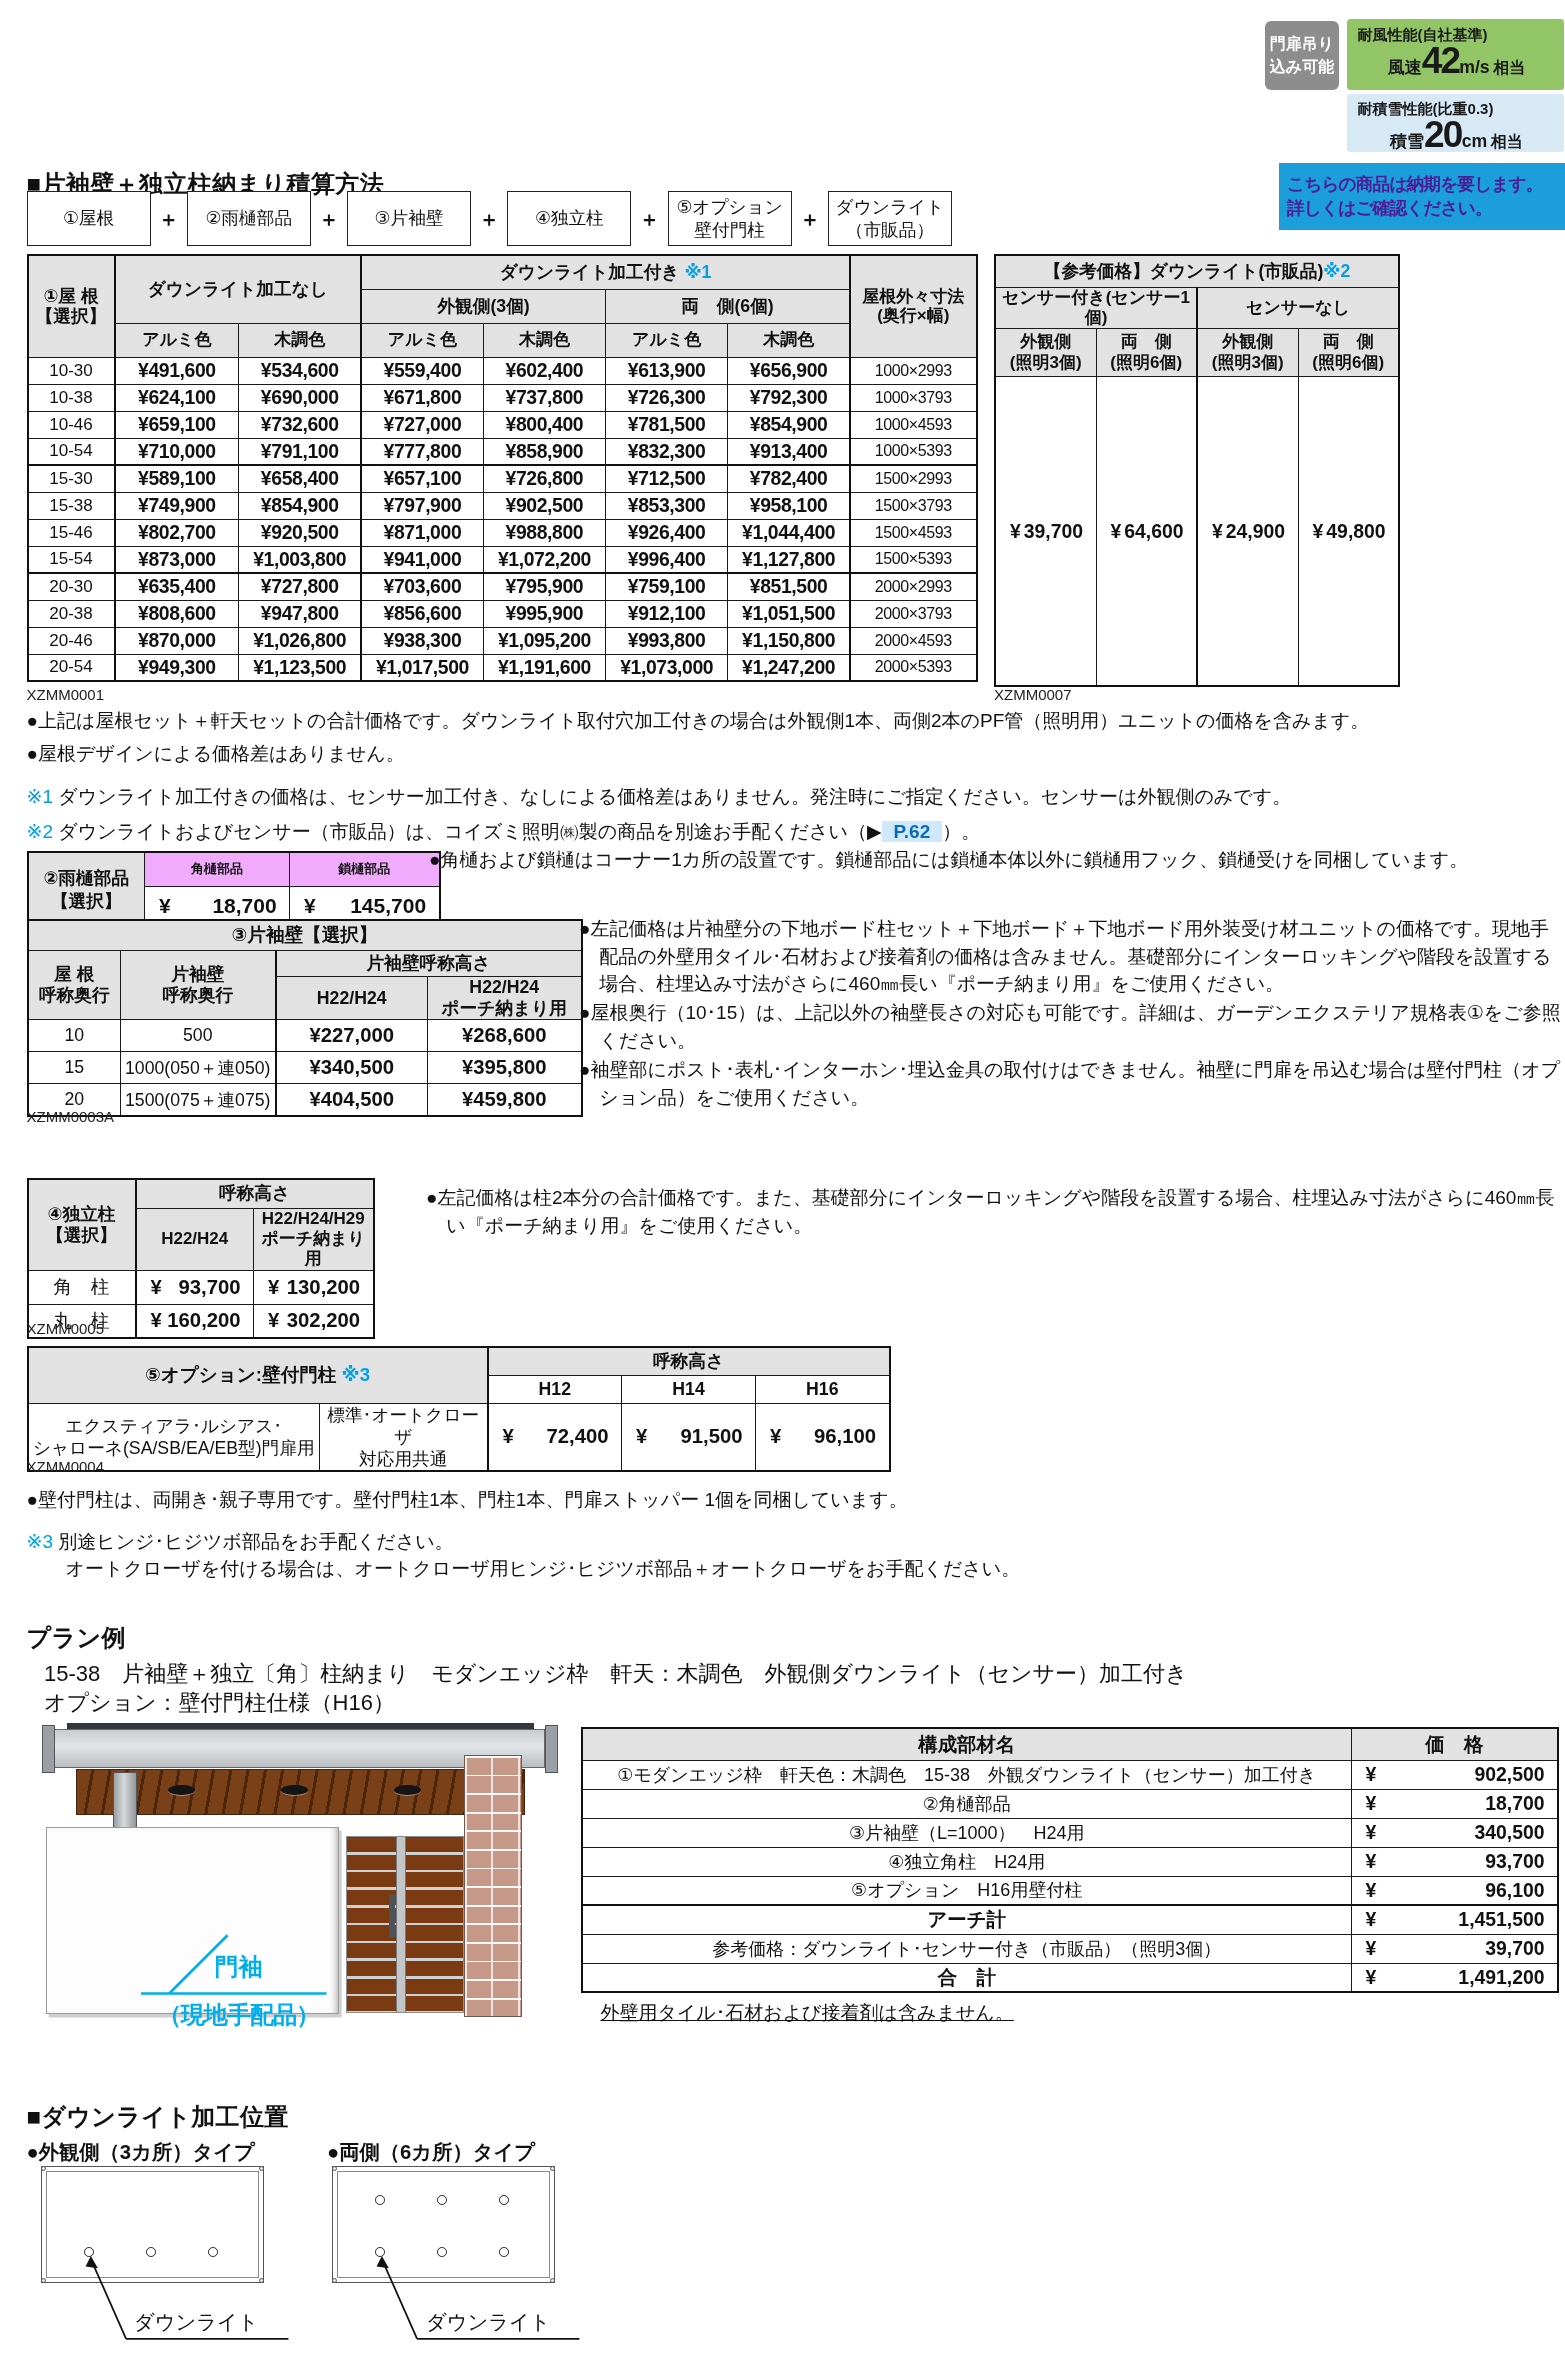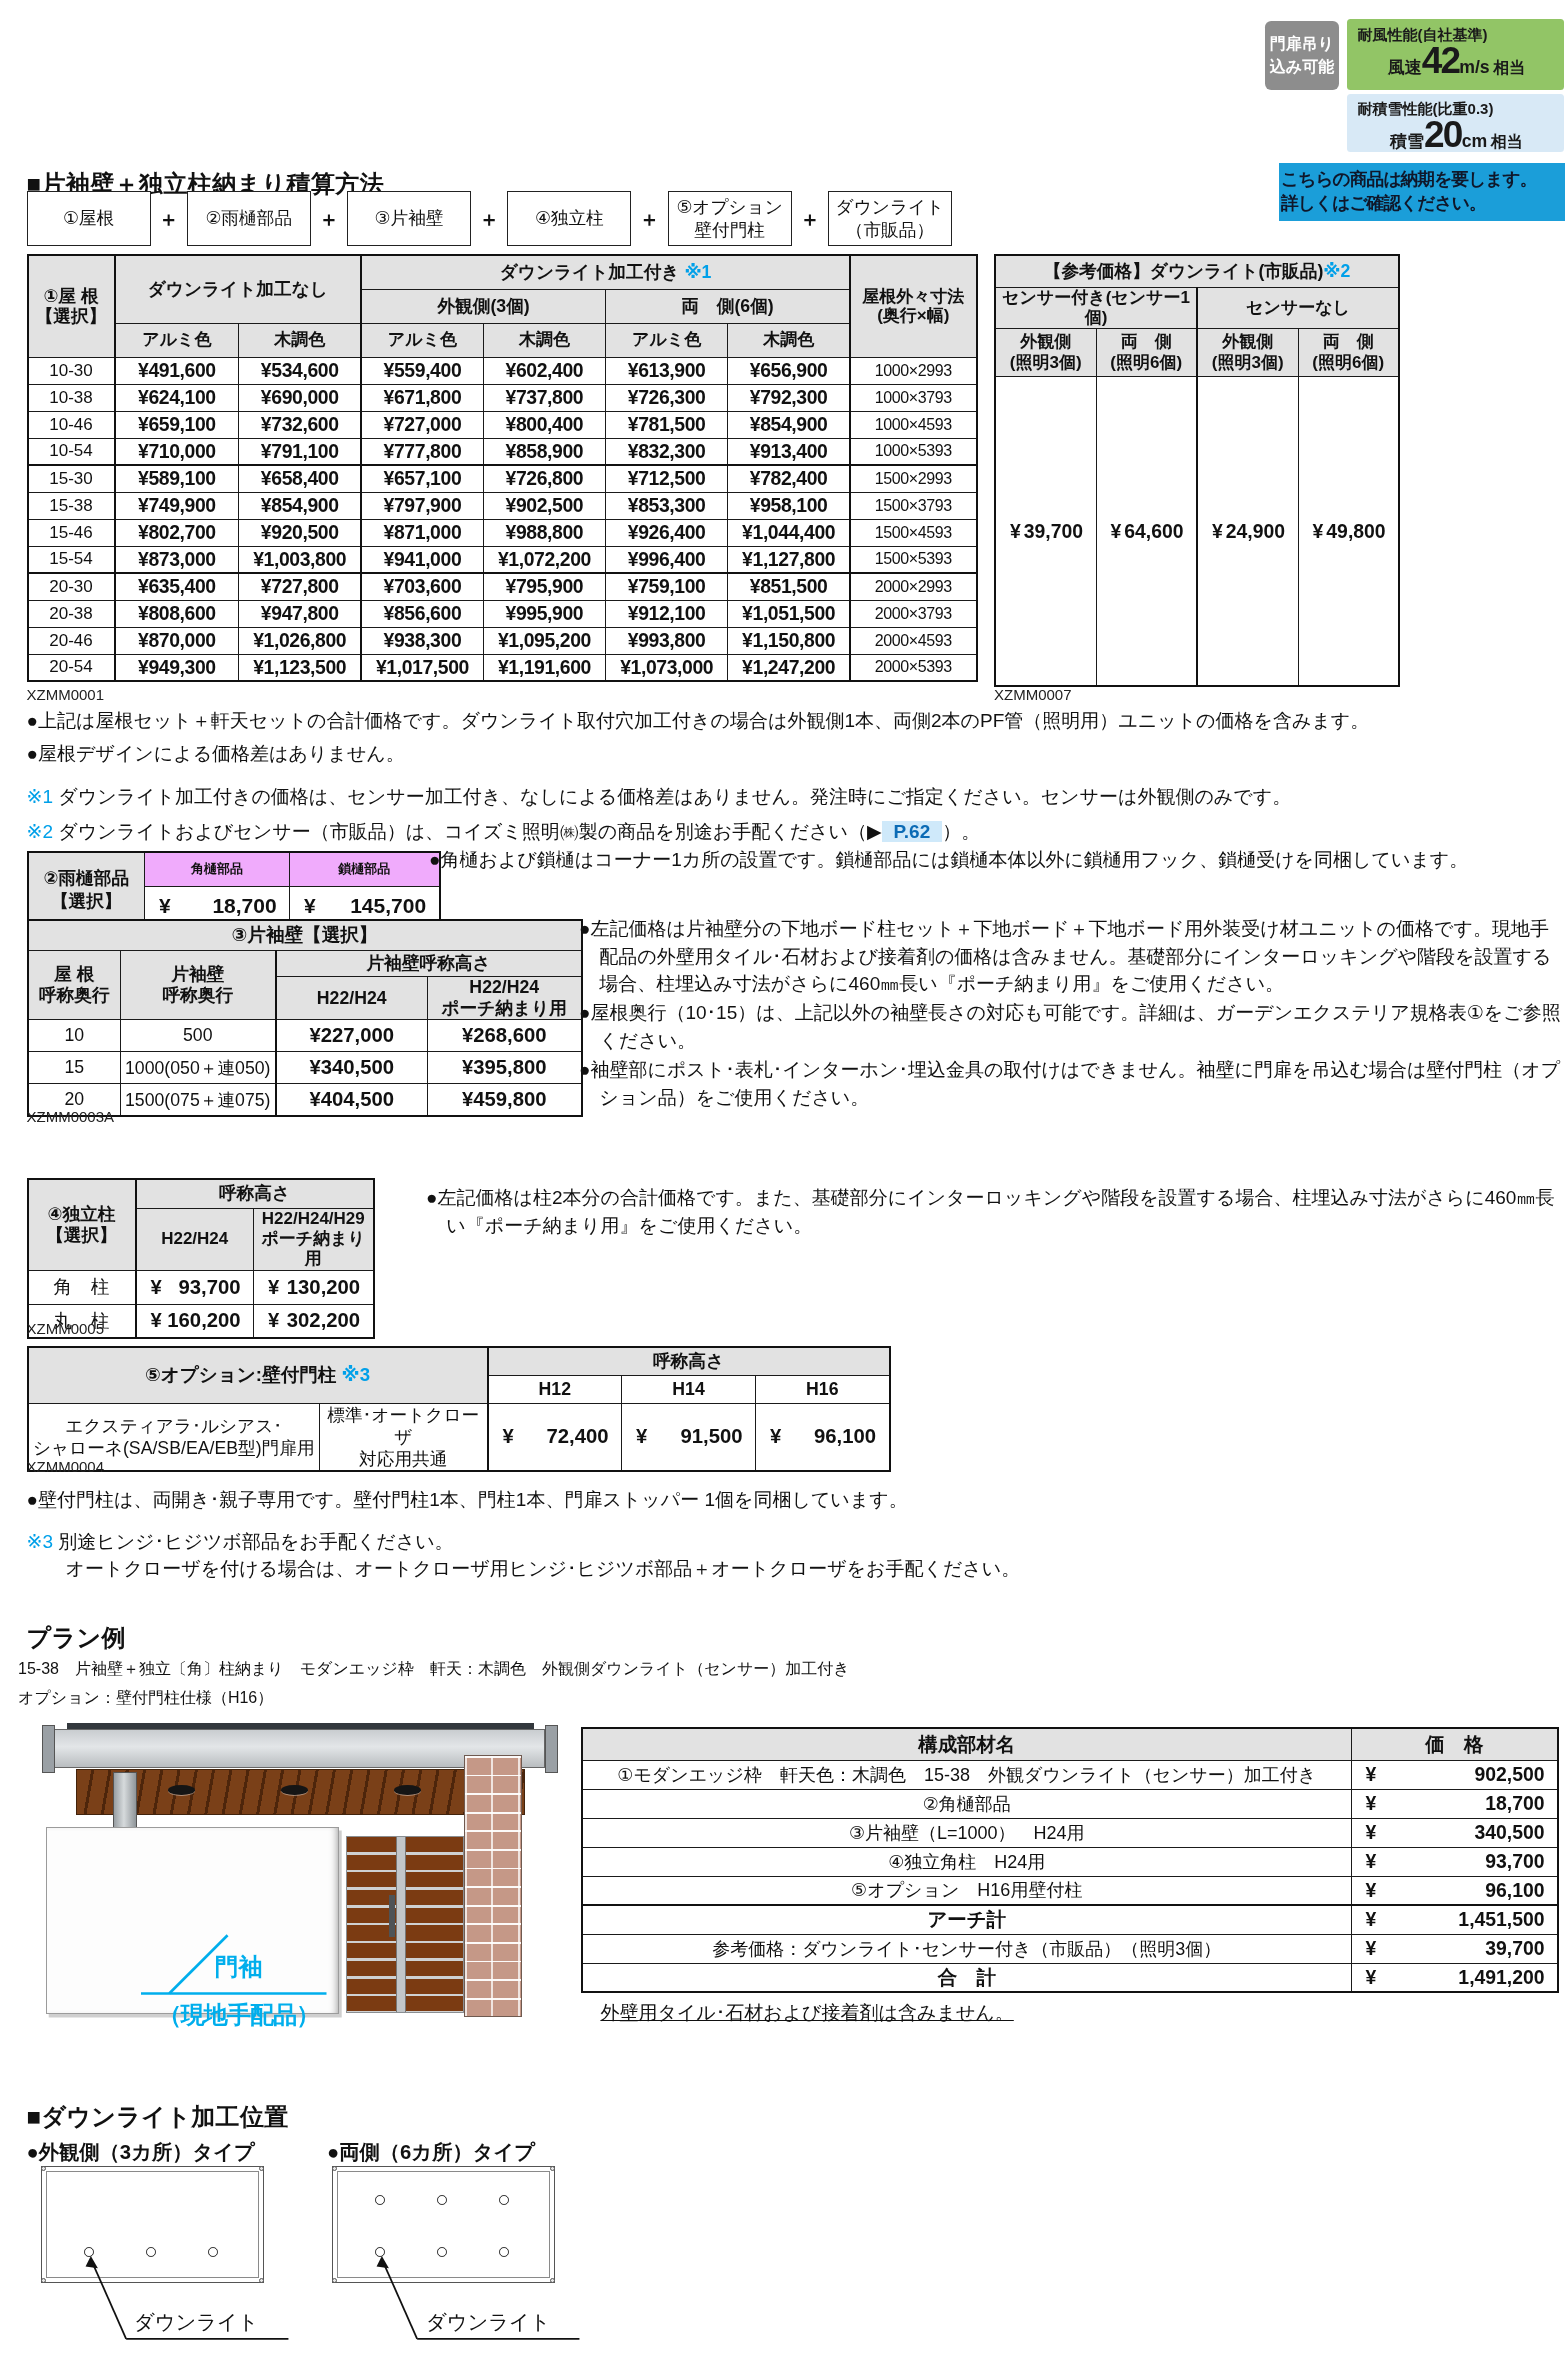--- a/index.html
+++ b/index.html
@@ -15,22 +15,22 @@
     color:#fff; font-weight:bold; font-size:16px; line-height:1.4; display:flex; align-items:center; justify-content:center; text-align:center;}
   .badge-perf { width:217px; border-radius:3.5px; padding:6.2px 8.8px 5.3px 10.6px; }
   .badge-wind { left:1347px; top:19.4px; height:71px; background:#92c566; }
   .badge-snow { left:1347px; top:94px; height:58px; background:#d8e9f6; }
   .badge-perf .t { font-size:15px; font-weight:bold; color:#1a1a1a; }
   .badge-perf .row { display:flex; align-items:baseline; justify-content:center; color:#1a1a1a; margin-top:-1.8px;}
   .badge-perf .pre { font-size:17px; font-weight:bold; }
   .badge-perf .big { font-size:37px; font-weight:bold; letter-spacing:-1.8px; line-height:0.95; }
   .badge-perf .unit { font-size:17.7px; font-weight:bold; }
   .badge-perf .suf { font-size:16px; font-weight:bold; margin-left:3.5px;}
-  .notice { left:1279px; top:163px; width:286px; height:58px; background:#1b9ed9; color:#0f172a; font-weight:bold;
-    font-size:17.7px; line-height:1.35; display:flex; flex-direction:column; justify-content:center; padding-left:2px; letter-spacing:-0.9px;}
+  .notice { left:1279px; top:163px; width:286px; height:67px; background:#1b9ed9; color:#4c1d95; font-weight:bold;
+    font-size:17.7px; line-height:1.35; display:flex; flex-direction:column; justify-content:center; padding-left:8px; letter-spacing:-0.9px;}
 
   .sec-title { font-size:24px; font-weight:bold; letter-spacing:0.4px;}
   #main-title { left:26.5px; top:168px; }
 
   
   #flow { left:26.5px; top:191px; display:flex; align-items:stretch; }
   .flow-box { width:124px; min-height:55px; border:1.8px solid #222; background:#fff; display:flex; align-items:center;
     justify-content:center; text-align:center; font-size:17.7px; line-height:1.25; }
   .plus { align-self:center; font-size:20.3px; font-weight:bold; margin:0 8px; }
 
@@ -98,21 +98,21 @@
   #option-table .r2 th { height:28px; background:#fff; }
   #option-table .big-hd { font-size:18.6px; }
   #option-table td { height:53px; font-size:17.7px; line-height:1.25; background:#fff;}
   #option-table td.price { font-weight:bold; font-size:20.3px; }
 
   .yen-split { }
   .yen-split .inner { display:flex; justify-content:space-between; align-items:baseline; padding:0 12.4px 0 14px; }
 
   
   #plan-heading { left:26.5px; top:1622px; }
-  .plan-desc { left:18px; top:1659px; font-size:16px; }
+  .plan-desc { left:44px; top:1659px; font-size:22px; }
   #plan-desc2 { top:1688px; }
 
   
   #plan-table { left:581px; top:1727px; width:975px; border:2.7px solid #111; }
   #plan-table th { height:32px; font-size:19.4px; }
   #plan-table td { height:29px; font-size:18px; }
   #plan-table td.pprice { font-weight:bold; font-size:19.4px; }
   #plan-table tr.total td { font-weight:bold; font-size:19.4px; }
   #plan-note { left:581px; top:1999px; width:981px; }
 

